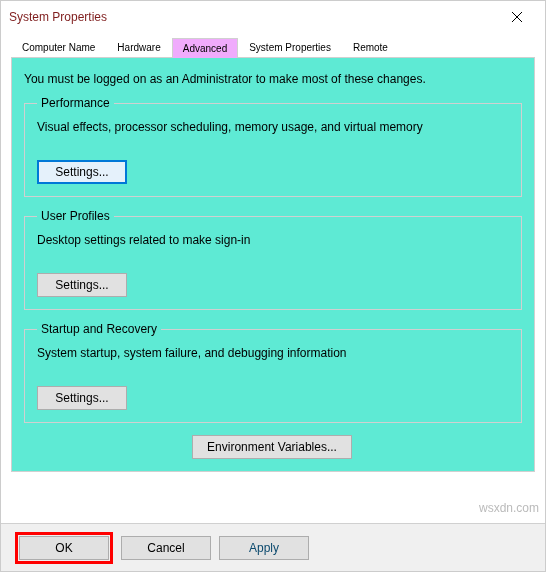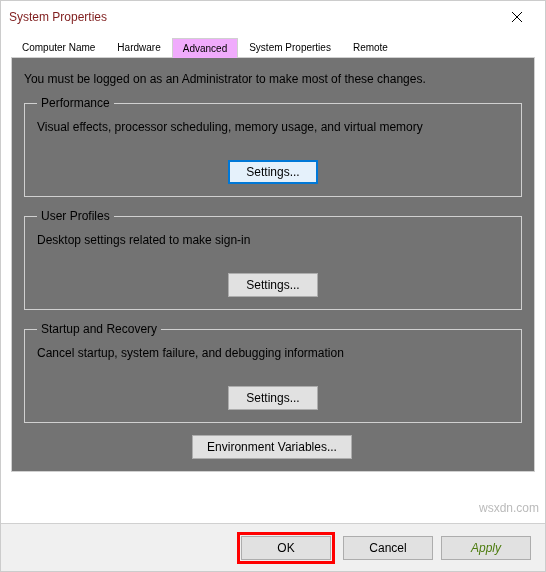--- a/index.html
+++ b/index.html
@@ -6,32 +6,32 @@
     body { font-family: "Segoe UI", Tahoma, sans-serif; font-size: 12px; color: #000; background: #fff; width: 546px; height: 572px; overflow: hidden; }
     .window { width: 546px; height: 572px; background: #fff; border: 1px solid #ccc; position: relative; }
     .titlebar { height: 32px; display: flex; align-items: center; padding: 0 8px; }
     .titlebar .title { flex: 1; font-size: 12px; color: #7f1d1d; }
     .close-btn { width: 40px; height: 28px; display: flex; align-items: center; justify-content: center; cursor: pointer; }
     .close-btn svg { width: 12px; height: 12px; }
     .content { padding: 4px 10px 0 10px; }
     .tabs { display: flex; border-bottom: 1px solid #d0d0d0; position: relative; z-index: 1; }
     .tab { padding: 4px 10px; border: 1px solid transparent; border-bottom: none; background: #fff; cursor: pointer; font-size: 10px; color: #000; position: relative; }
     .tab.active { border-color: #d0d0d0; background: #f0abfc; top: 1px; }
-    .tab-panel { border: 1px solid #d0d0d0; border-top: none; padding: 14px 12px 12px 12px; background: #737373; }
+    .tab-panel { border: 1px solid #d0d0d0; border-top: none; padding: 14px 12px 12px 12px; background: #5eead4; }
     .notice { font-size: 12px; margin-bottom: 10px; }
     fieldset.group { border: 1px solid #d0d0d0; padding: 10px 12px 12px 12px; margin-bottom: 12px; position: relative; }
     fieldset.group legend { font-size: 12px; padding: 0 4px; color: #000; }
     .group-desc { font-size: 12px; margin: 0 0 10px 0; }
-    .btn-row { display: flex; justify-content: center; }
+    .btn-row { display: flex; justify-content: flex-start; }
     button.std { min-width: 90px; height: 24px; padding: 0 12px; font-size: 12px; background: #e1e1e1; border: 1px solid #adadad; cursor: pointer; font-family: inherit; }
-    button.std:disabled { color: #4d7c0f; cursor: default; font-style: italic; }
+    button.std:disabled { color: #0c4a6e; cursor: default; }
     button.settings-primary { border: 2px solid #0078d7; background: #e5f1fb; }
     .env-row { display: flex; justify-content: center; margin: 8px 2px 0 0; }
     button.env-btn { min-width: 160px; height: 24px; padding: 0 12px; font-size: 12px; background: #e1e1e1; border: 1px solid #adadad; cursor: pointer; font-family: inherit; }
-    .footer { position: absolute; left: 0; right: 0; bottom: 0; height: 48px; background: #f0f0f0; border-top: 1px solid #d0d0d0; display: flex; align-items: center; justify-content: flex-end; padding: 0 14px; gap: 8px; }
+    .footer { position: absolute; left: 0; right: 0; bottom: 0; height: 48px; background: #f0f0f0; border-top: 1px solid #d0d0d0; display: flex; align-items: center; padding: 0 14px; gap: 8px; }
     .ok-highlight { border: 3px solid #ff0000; padding: 1px; display: inline-block; }
     .watermark { position: absolute; right: 6px; bottom: 56px; font-size: 12px; color: #bbb; }
   </style>
 </head>
 <body>
 
 <div class="window">
   <div class="titlebar">
     <span class="title">System Properties</span>
     <div class="close-btn">
@@ -67,21 +67,21 @@
         <legend>User Profiles</legend>
         <div class="group-desc">Desktop settings related to make sign-in</div>
         <div style="height:16px"></div>
         <div class="btn-row">
           <button class="std">Settings...</button>
         </div>
       </fieldset>
 
       <fieldset class="group">
         <legend>Startup and Recovery</legend>
-        <div class="group-desc">Cancel startup, system failure, and debugging information</div>
+        <div class="group-desc">System startup, system failure, and debugging information</div>
         <div style="height:16px"></div>
         <div class="btn-row">
           <button class="std">Settings...</button>
         </div>
       </fieldset>
 
       <div class="env-row">
         <button class="env-btn">Environment Variables...</button>
       </div>
     </div>

